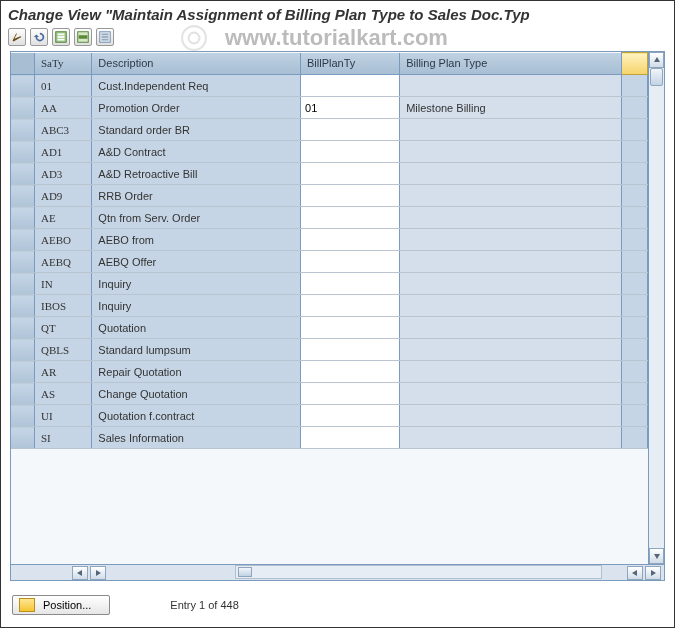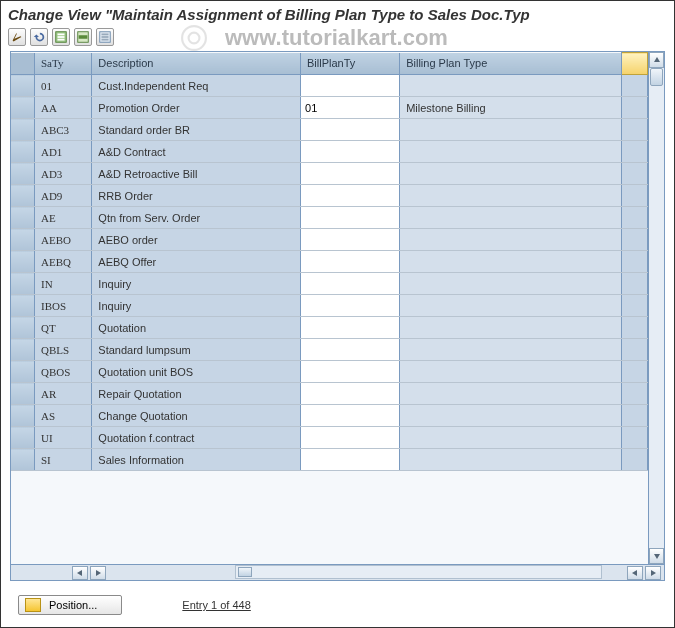--- a/index.html
+++ b/index.html
@@ -30,23 +30,23 @@
     .vscroll { width: 16px; background: linear-gradient(#e4ecf4,#cfdbe8); border-left: 1px solid #7a9abf; display: flex; flex-direction: column; }
     .vscroll .arrow { height: 16px; border: 1px solid #8ea5bc; background: linear-gradient(#fff,#d0dce8); display:flex;align-items:center;justify-content:center; cursor: pointer; }
     .vscroll .track { flex: 1; background: #e6edf5; position: relative; }
     .vscroll .thumb { position: absolute; top: 0; left: 1px; right: 1px; height: 18px; background: linear-gradient(#f0f5fa,#c2d3e3); border: 1px solid #8ea5bc; border-radius: 2px; }
     .hscroll { height: 16px; border-top: 1px solid #7a9abf; display: flex; background: #dbe4ee; }
     .hscroll .seg { display:flex; align-items:center; }
     .hscroll .arrow { width: 16px; height: 14px; border: 1px solid #8ea5bc; background: linear-gradient(#fff,#d0dce8); display:flex;align-items:center;justify-content:center; margin: 0 1px; cursor: pointer; }
     .hscroll .track { flex: 1; height: 14px; margin: 0 2px; background: #e6edf5; border: 1px solid #b0c0d0; position: relative; }
     .hscroll .grip { position: absolute; left:2px; width:14px; top:1px; bottom:1px; background: linear-gradient(#f0f5fa,#c2d3e3); border:1px solid #8ea5bc; }
     .footer { padding: 6px 10px; display: flex; align-items: center; gap: 60px; }
-    .pos-btn { display: inline-flex; align-items: center; background: linear-gradient(#fff,#e6e6e6); border: 1px solid #8a8a8a; border-radius: 2px; padding: 2px 24px 2px 6px; font-size: 11px; cursor: pointer; margin-left: 6px; }
+    .pos-btn { display: inline-flex; align-items: center; background: linear-gradient(#fff,#e6e6e6); border: 1px solid #8a8a8a; border-radius: 2px; padding: 2px 18px 2px 6px; font-size: 11px; cursor: pointer; }
     .pos-btn .ico { width: 16px; height: 14px; background: linear-gradient(#ffe695,#f5c531); border:1px solid #b89217; margin-right: 8px; }
-    .entry-text { font-size: 11px; color: #333; text-decoration: underline; }
+    .entry-text { font-size: 11px; color: #333; }
     svg.tri { width:8px; height:8px; }
   </style>
 </head>
 <body>
 <div class="border-frame">
 
 <div class="title-bar">Change View "Maintain Assignment of Billing Plan Type to Sales Doc.Typ</div>
 
 <div class="toolbar">
   <div class="tbtn">
@@ -158,21 +158,21 @@
     <td class="rowsel"></td>
     <td class="readonly col-saty">AE</td>
     <td class="readonly col-desc">Qtn from Serv. Order</td>
     <td class="editable col-bpt"><input value="" style=""></td>
     <td class="readonly-text col-bptxt"></td>
     <td class="readonly" style="background:#c6d5e5;"></td>
               </tr>
               <tr>
     <td class="rowsel"></td>
     <td class="readonly col-saty">AEBO</td>
-    <td class="readonly col-desc">AEBO order</td>
+    <td class="readonly col-desc">AEBO from</td>
     <td class="editable col-bpt"><input value="" style=""></td>
     <td class="readonly-text col-bptxt"></td>
     <td class="readonly" style="background:#c6d5e5;"></td>
               </tr>
               <tr>
     <td class="rowsel"></td>
     <td class="readonly col-saty">AEBQ</td>
     <td class="readonly col-desc">AEBQ Offer</td>
     <td class="editable col-bpt"><input value="" style=""></td>
     <td class="readonly-text col-bptxt"></td>
@@ -199,28 +199,20 @@
     <td class="readonly col-saty">QT</td>
     <td class="readonly col-desc">Quotation</td>
     <td class="editable col-bpt"><input value="" style=""></td>
     <td class="readonly-text col-bptxt"></td>
     <td class="readonly" style="background:#c6d5e5;"></td>
               </tr>
               <tr>
     <td class="rowsel"></td>
     <td class="readonly col-saty">QBLS</td>
     <td class="readonly col-desc">Standard lumpsum</td>
-    <td class="editable col-bpt"><input value="" style=""></td>
-    <td class="readonly-text col-bptxt"></td>
-    <td class="readonly" style="background:#c6d5e5;"></td>
-              </tr>
-              <tr>
-    <td class="rowsel"></td>
-    <td class="readonly col-saty">QBOS</td>
-    <td class="readonly col-desc">Quotation unit BOS</td>
     <td class="editable col-bpt"><input value="" style=""></td>
     <td class="readonly-text col-bptxt"></td>
     <td class="readonly" style="background:#c6d5e5;"></td>
               </tr>
               <tr>
     <td class="rowsel"></td>
     <td class="readonly col-saty">AR</td>
     <td class="readonly col-desc">Repair Quotation</td>
     <td class="editable col-bpt"><input value="" style=""></td>
     <td class="readonly-text col-bptxt"></td>

